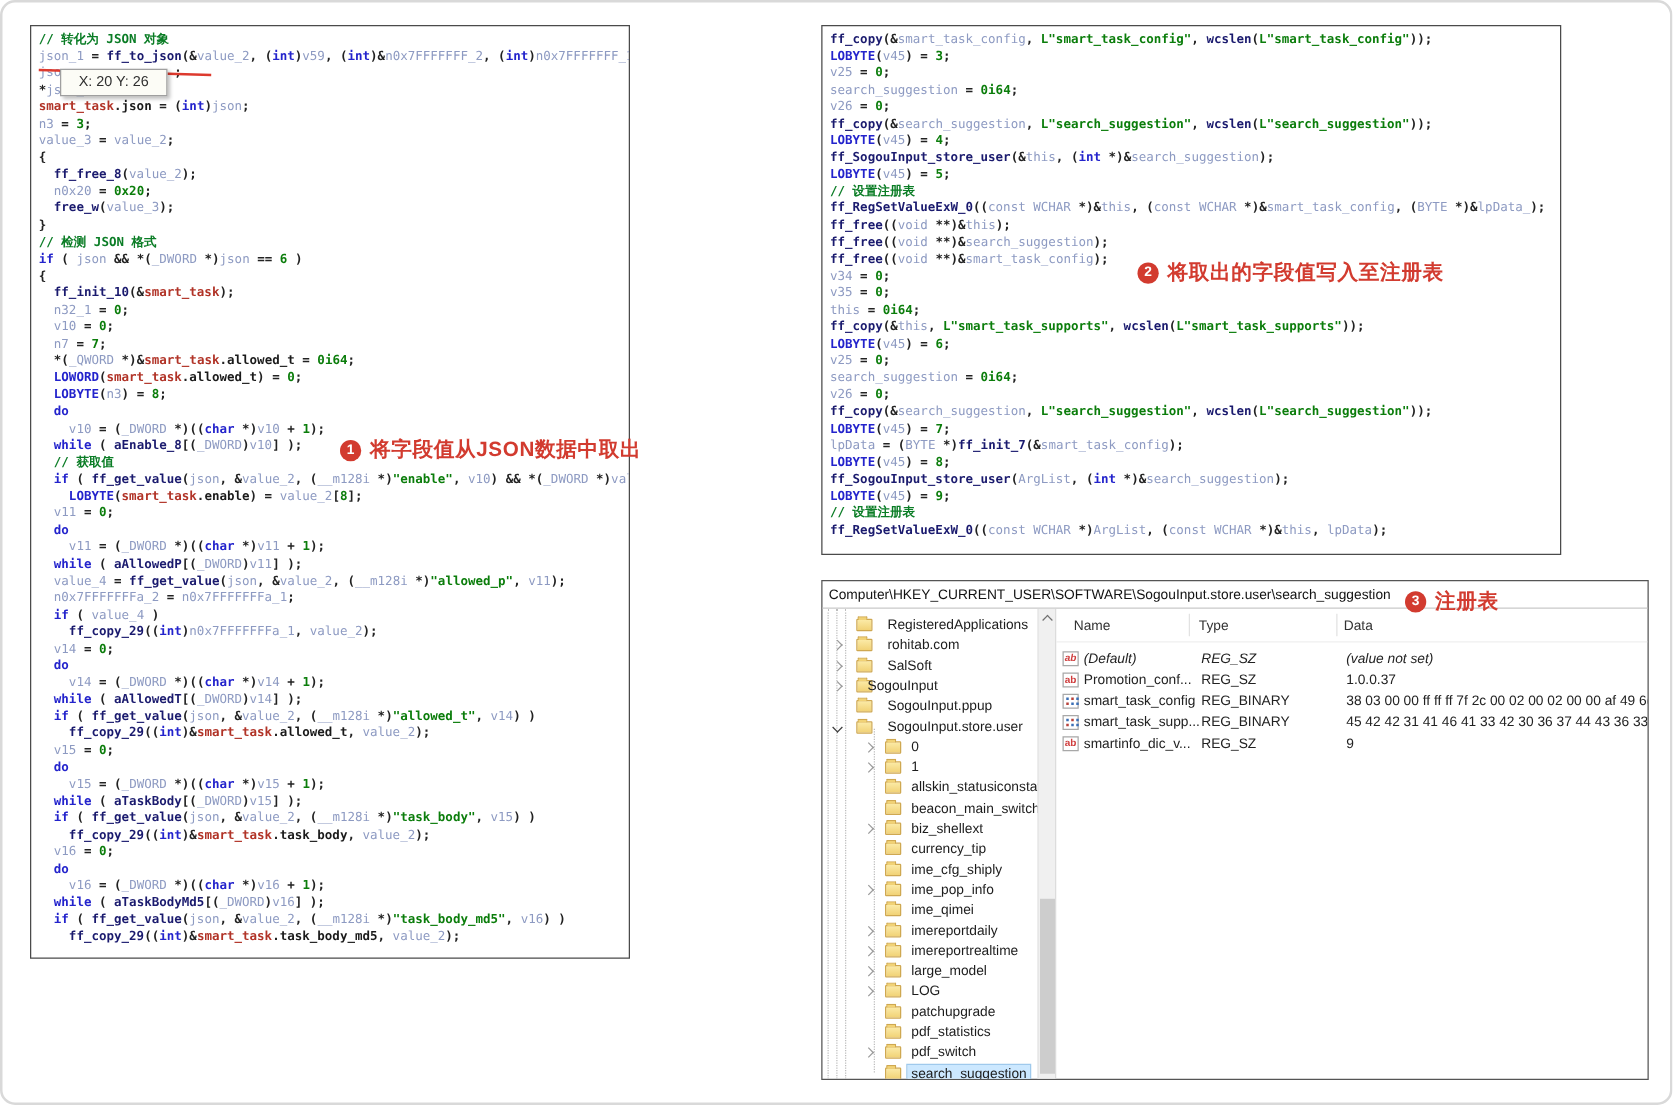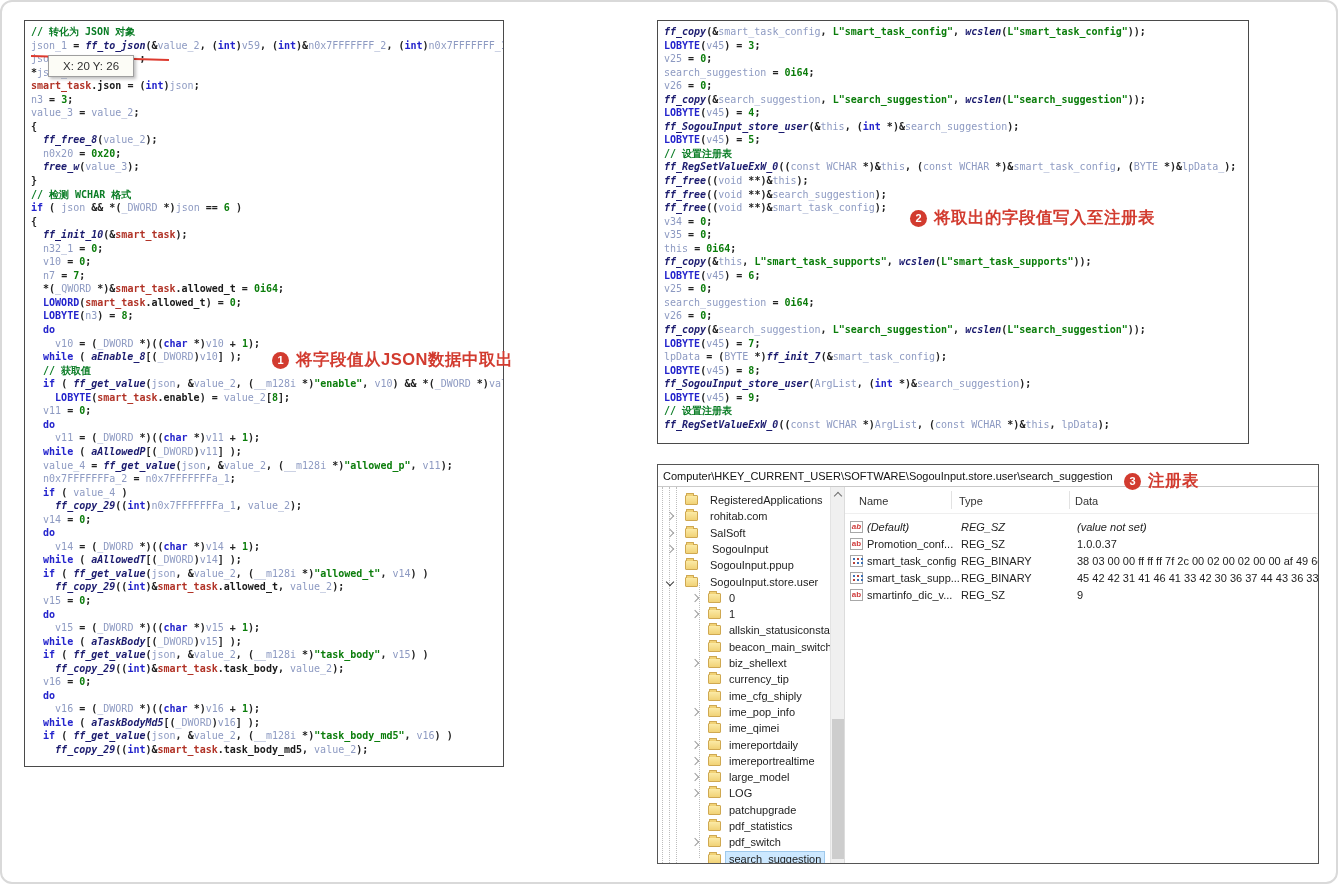--- a/index.html
+++ b/index.html
@@ -5,21 +5,21 @@
   html,body{margin:0;padding:0;background:#ffffff;}
   .canvas{position:relative;width:1338px;height:884px;background:#ffffff;border:2px solid #d9d9d9;border-radius:12px;box-sizing:border-box;overflow:hidden;font-family:"Liberation Sans",sans-serif;}
   
   .code-panel{position:absolute;background:#ffffff;border:1px solid #4a4a4a;box-sizing:border-box;overflow:hidden;padding:4px 0 0 6px;}
   #left-code{left:22px;top:18px;width:480px;height:747px;}
   #right-code{left:655px;top:18px;width:592px;height:424px;}
   .cl{white-space:pre;font-family:"DejaVu Sans Mono",monospace;font-size:10px;line-height:13.55px;height:13.55px;color:#222;font-weight:600;}
   .cl span.var{color:#8d9ac2;font-weight:400;}
   .cl span.typ{color:#8d9ac2;font-weight:400;}
   .cl span.kw{color:#2323cc;}
-  .cl span.fn{color:#1a1a6e;font-style:italic;}
+  .cl span.fn{color:#1a1a6e;}
   .cl span.glob{color:#b13327;}
   .cl span.fld{color:#1a1a1a;}
   .cl span.num{color:#0b7d0b;}
   .cl span.str{color:#0b7d0b;}
   .cl span.com{color:#0b7d26;}
   .cl span.pu{color:#222;}
   
   .anno{position:absolute;display:flex;align-items:center;gap:7px;pointer-events:none;}
   .anno .dot{width:17px;height:17px;border-radius:50%;background:#d23b2f;color:#fff;font-size:11px;font-weight:700;text-align:center;line-height:17px;flex:0 0 auto;}
   .anno .txt{color:#d23b2f;font-size:16.5px;font-weight:700;white-space:nowrap;letter-spacing:0.5px;}
@@ -71,21 +71,21 @@
       <div class="cl"><span class="var">jso</span><span>               </span><span class="pu">;</span></div>
       <div class="cl"><span class="pu">*</span><span class="var">json_1</span><span> </span><span class="pu">=</span><span> </span><span class="num">0</span><span class="pu">;</span></div>
       <div class="cl"><span class="glob">smart_task</span><span class="pu">.</span><span class="fld">json</span><span> </span><span class="pu">=</span><span> </span><span class="pu">(</span><span class="kw">int</span><span class="pu">)</span><span class="var">json</span><span class="pu">;</span></div>
       <div class="cl"><span class="var">n3</span><span> </span><span class="pu">=</span><span> </span><span class="num">3</span><span class="pu">;</span></div>
       <div class="cl"><span class="var">value_3</span><span> </span><span class="pu">=</span><span> </span><span class="var">value_2</span><span class="pu">;</span></div>
       <div class="cl"><span class="pu">{</span></div>
       <div class="cl"><span>  </span><span class="fn">ff_free_8</span><span class="pu">(</span><span class="var">value_2</span><span class="pu">)</span><span class="pu">;</span></div>
       <div class="cl"><span>  </span><span class="var">n0x20</span><span> </span><span class="pu">=</span><span> </span><span class="num">0x20</span><span class="pu">;</span></div>
       <div class="cl"><span>  </span><span class="fn">free_w</span><span class="pu">(</span><span class="var">value_3</span><span class="pu">)</span><span class="pu">;</span></div>
       <div class="cl"><span class="pu">}</span></div>
-      <div class="cl"><span class="com">// 检测 WCHAR 格式</span></div>
+      <div class="cl"><span class="com">// 检测 JSON 格式</span></div>
       <div class="cl"><span class="kw">if</span><span> </span><span class="pu">(</span><span> </span><span class="var">json</span><span> </span><span class="pu">&amp;</span><span class="pu">&amp;</span><span> </span><span class="pu">*</span><span class="pu">(</span><span class="typ">_DWORD</span><span> </span><span class="pu">*</span><span class="pu">)</span><span class="var">json</span><span> </span><span class="pu">=</span><span class="pu">=</span><span> </span><span class="num">6</span><span> </span><span class="pu">)</span></div>
       <div class="cl"><span class="pu">{</span></div>
       <div class="cl"><span>  </span><span class="fn">ff_init_10</span><span class="pu">(</span><span class="pu">&amp;</span><span class="glob">smart_task</span><span class="pu">)</span><span class="pu">;</span></div>
       <div class="cl"><span>  </span><span class="var">n32_1</span><span> </span><span class="pu">=</span><span> </span><span class="num">0</span><span class="pu">;</span></div>
       <div class="cl"><span>  </span><span class="var">v10</span><span> </span><span class="pu">=</span><span> </span><span class="num">0</span><span class="pu">;</span></div>
       <div class="cl"><span>  </span><span class="var">n7</span><span> </span><span class="pu">=</span><span> </span><span class="num">7</span><span class="pu">;</span></div>
       <div class="cl"><span>  </span><span class="pu">*</span><span class="pu">(</span><span class="typ">_QWORD</span><span> </span><span class="pu">*</span><span class="pu">)</span><span class="pu">&amp;</span><span class="glob">smart_task</span><span class="pu">.</span><span class="fld">allowed_t</span><span> </span><span class="pu">=</span><span> </span><span class="num">0i64</span><span class="pu">;</span></div>
       <div class="cl"><span>  </span><span class="kw">LOWORD</span><span class="pu">(</span><span class="glob">smart_task</span><span class="pu">.</span><span class="fld">allowed_t</span><span class="pu">)</span><span> </span><span class="pu">=</span><span> </span><span class="num">0</span><span class="pu">;</span></div>
       <div class="cl"><span>  </span><span class="kw">LOBYTE</span><span class="pu">(</span><span class="var">n3</span><span class="pu">)</span><span> </span><span class="pu">=</span><span> </span><span class="num">8</span><span class="pu">;</span></div>
       <div class="cl"><span>  </span><span class="kw">do</span></div>
@@ -187,21 +187,21 @@
             <span class="lbl" style="left: 49px;">rohitab.com</span>
           </div>
           <div class="titem" style="top: 37.6px; left: 0px;">
             <span class="arr c" style="left: 9px;"></span>
             <span class="folder" style="left: 27px;"></span>
             <span class="lbl" style="left: 49px;">SalSoft</span>
           </div>
           <div class="titem" style="top: 53.9px; left: 0px;">
             <span class="arr c" style="left: 9px;"></span>
             <span class="folder" style="left: 27px;"></span>
-            <span class="lbl" style="left: 51px;">SogouInput</span>
+            <span class="lbl" style="left: 33px;">SogouInput</span>
           </div>
           <div class="titem" style="top: 70.2px; left: 0px;">
             <span class="folder" style="left: 27px;"></span>
             <span class="lbl" style="left: 49px;">SogouInput.ppup</span>
           </div>
           <div class="titem" style="top: 86.5px; left: 0px;">
             <span class="arr e" style="left: 9px;"></span>
             <span class="folder" style="left: 27px;"></span>
             <span class="lbl" style="left: 49px;">SogouInput.store.user</span>
           </div>

